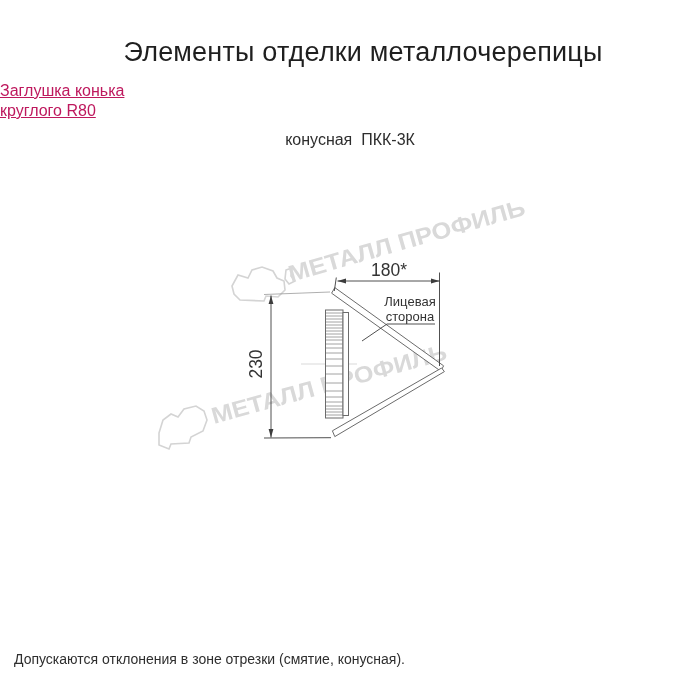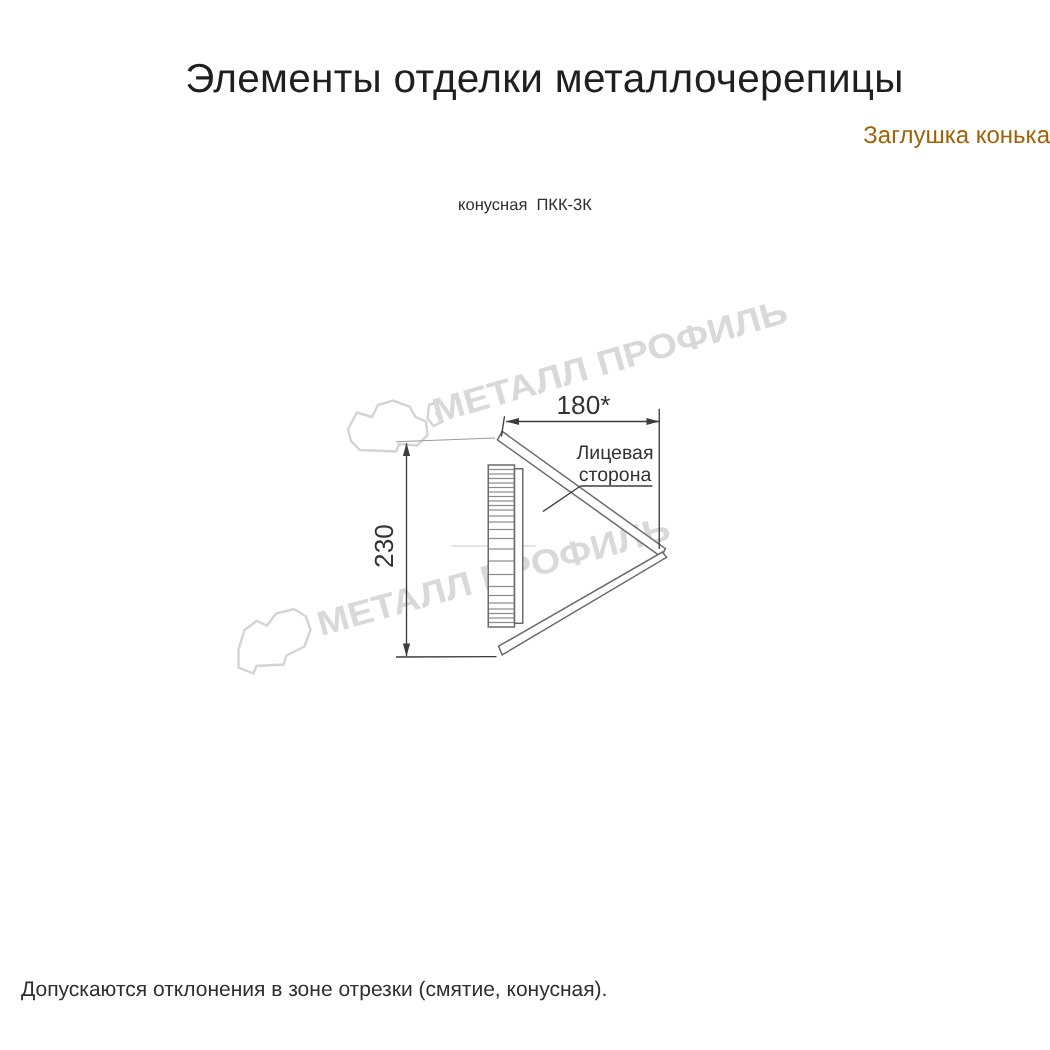--- a/index.html
+++ b/index.html
@@ -11,26 +11,26 @@
   html,body{margin:0;padding:0;background:#fff;}
   .page{
     position:relative;width:700px;height:700px;background:#fff;overflow:hidden;
     font-family:"Liberation Sans", sans-serif;color:var(--ink);
   }
   .page-title{
     position:absolute;top:24px;left:0;width:700px;margin:13px;
     text-align:center;font-size:27px;font-weight:400;letter-spacing:.2px;color:#1f1f1f;
   }
   .subtitle{
-    position:absolute;top:81px;left:0;width:700px;text-align:right;
-    font-size:16px;line-height:20px;color:#a16207;
+    position:absolute;top:81px;left:0;width:700px;text-align:left;
+    font-size:16px;line-height:20px;color:#be185d;text-decoration:underline;
   }
   .ptype{
     position:absolute;top:131px;left:0;width:700px;text-align:center;
-    font-size:11px;color:#2e2e2e;white-space:pre;
+    font-size:16px;color:#2e2e2e;white-space:pre;
   }
   .drawing-svg{position:absolute;left:0;top:0;}
   .footnote{
     position:absolute;left:14px;top:651px;
     font-size:14px;line-height:17.5px;color:#2e2e2e;
   }
   .wm-text{
     font-family:"Liberation Sans", sans-serif;font-weight:700;font-size:23px;fill:var(--wm);
   }
   .dim-text{font-family:"Liberation Sans", sans-serif;font-size:17.5px;fill:#333;}
@@ -38,20 +38,21 @@
 </style>
 </head>
 <body>
 
 <div class="page">
 
   <h1 class="page-title">Элементы отделки металлочерепицы</h1>
 
   <div class="subtitle">
     <div>Заглушка конька</div>
+    <div>круглого R80</div>
   </div>
 
   <div class="ptype">конусная  ПКК-3К</div>
 
   <svg class="drawing-svg" width="700" height="700" viewBox="0 0 700 700">
 
     <g>
       <path d="M232,286 L238,275 L248,278 L252,270 L262,267 L273,271 L277,278 L284,281 L285,290 L278,297 L266,296 L264,301 L240,300 L234,294 Z" fill="none" stroke="#d4d4d4" stroke-width="1.6"></path>
       <path d="M286,270 L292,268 L291,276 L295,281 L289,284 L285,279 Z" fill="none" stroke="#d4d4d4" stroke-width="1.6"></path>
       <text class="wm-text" transform="translate(291 282) rotate(-16)" textLength="245" lengthAdjust="spacingAndGlyphs">МЕТАЛЛ ПРОФИЛЬ</text>

